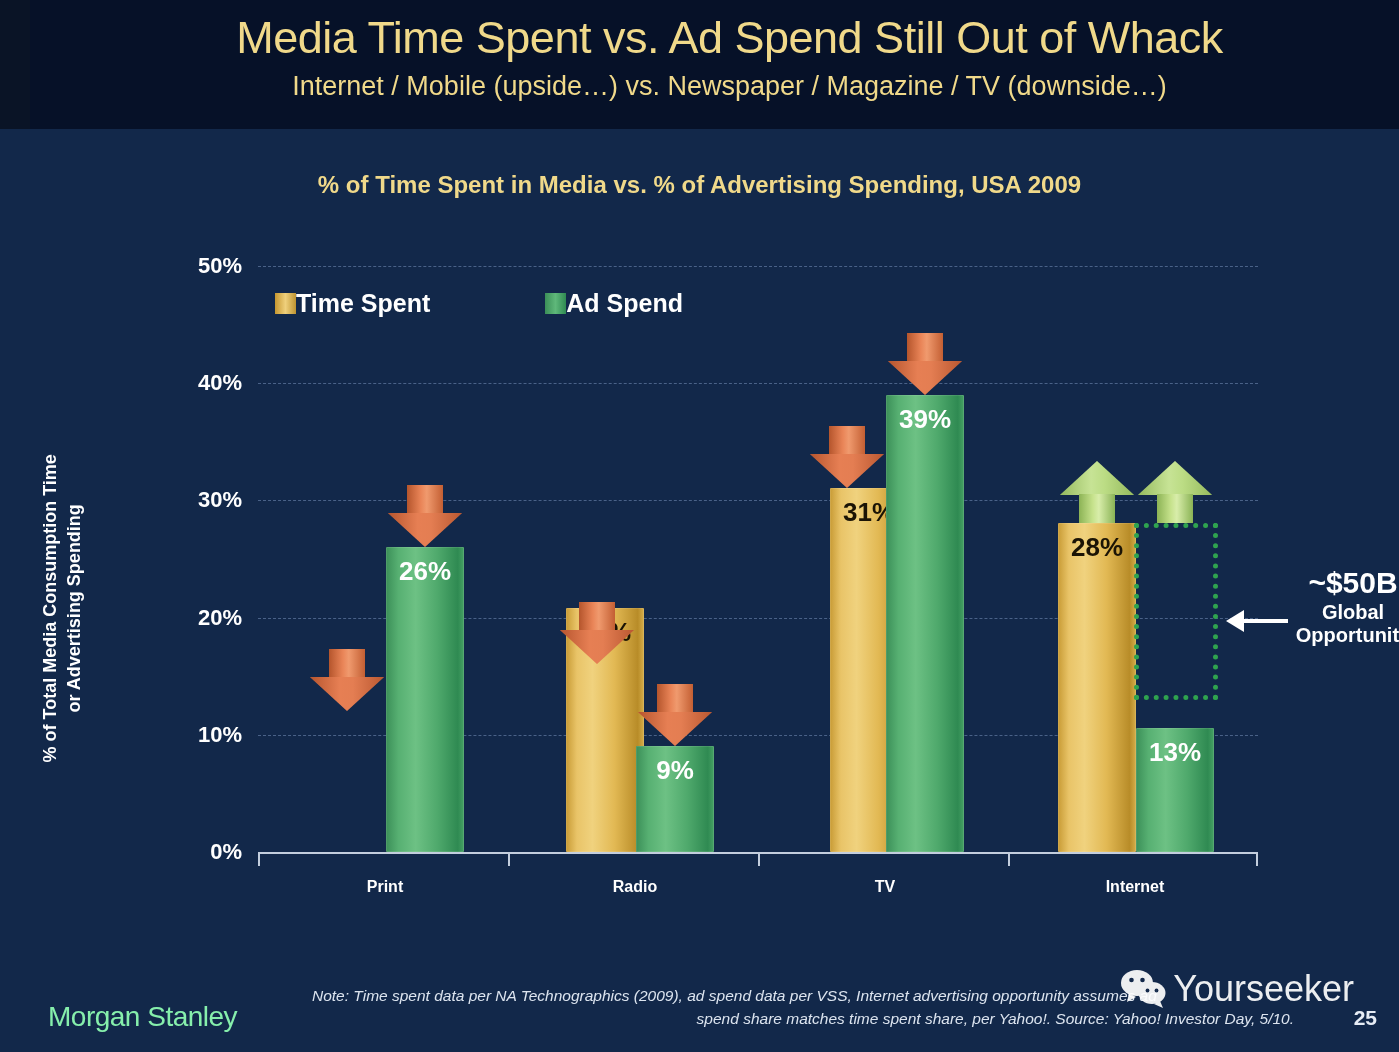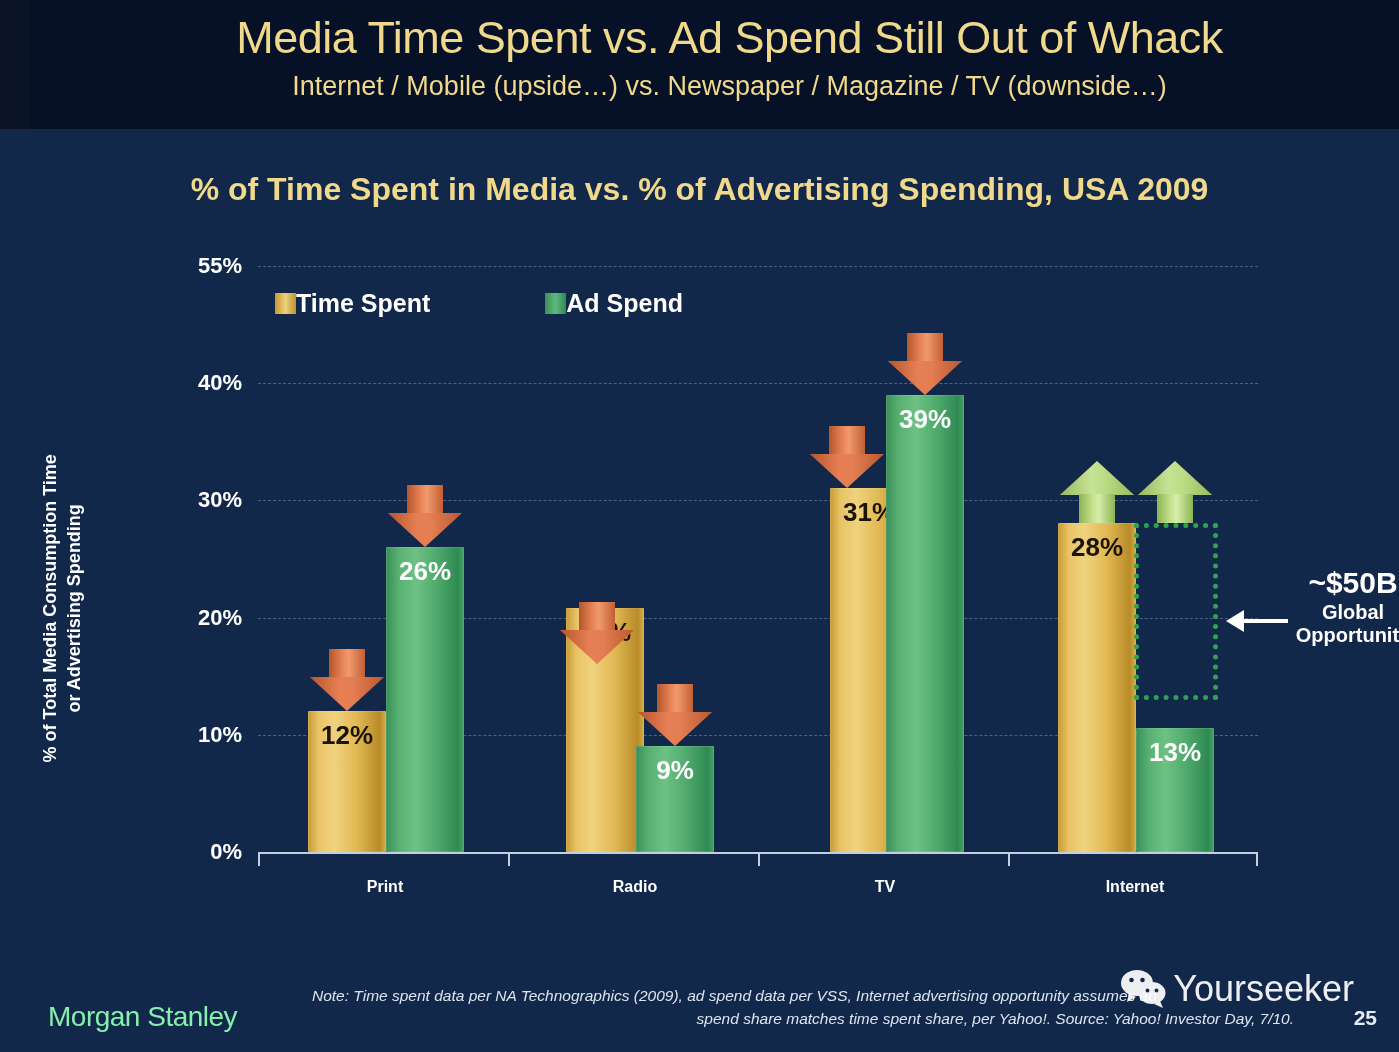--- a/index.html
+++ b/index.html
@@ -57,21 +57,21 @@
     height: 923px;
     background: #12284a;
   }
 
   .chart-title {
     position: absolute;
     left: 0; top: 42px;
     width: 1399px;
     text-align: center;
     color: #f0d98a;
-    font-size: 32px;
+    font-size: 24px;
     font-weight: bold;
     white-space: nowrap;
   }
 
   
   .yaxis-title {
     position: absolute;
     left: -173px;
     top: 455px;
     width: 470px;
@@ -380,37 +380,34 @@
   </div>
 
   <div class="plot">
 
     <div class="gridline" style="top:0px"></div>
     <div class="gridline" style="top:117px"></div>
     <div class="gridline" style="top:234px"></div>
     <div class="gridline" style="top:352px"></div>
     <div class="gridline" style="top:469px"></div>
 
-    <div class="ytick-label" style="top:0px">55%</div>
+    <div class="ytick-label" style="top:0px">50%</div>
     <div class="ytick-label" style="top:117px">40%</div>
     <div class="ytick-label" style="top:234px">30%</div>
     <div class="ytick-label" style="top:352px">20%</div>
     <div class="ytick-label" style="top:469px">10%</div>
     <div class="ytick-label" style="top:586px">0%</div>
 
     <div class="axis-baseline"></div>
     <div class="xtick" style="left:0px"></div>
     <div class="xtick" style="left:250px"></div>
     <div class="xtick" style="left:500px"></div>
     <div class="xtick" style="left:750px"></div>
     <div class="xtick" style="left:998px"></div>
 
-    <div class="bar time" style="left:50px; width:78px; height:141px;">
-      <span class="bar-value">12%</span>
-    </div>
     <div class="bar ad" style="left:128px; width:78px; height:305px;">
       <span class="bar-value">26%</span>
     </div>
     <div class="arrow-down" style="left:52px; top:383px;">
       <span class="shaft"></span>
         <span class="head"></span>
         <span class="head-shade"></span>
     </div>
     <div class="arrow-down" style="left:130px; top:219px;">
       <span class="shaft"></span>
@@ -485,21 +482,21 @@
     <div class="xcat-label" style="left:127px">Print</div>
     <div class="xcat-label" style="left:377px">Radio</div>
     <div class="xcat-label" style="left:627px">TV</div>
     <div class="xcat-label" style="left:877px">Internet</div>
   </div>
 
   <div class="brand-logo">Morgan Stanley</div>
 
   <div class="footnote">
     <span class="l1">Note: Time spent data per NA Technographics (2009), ad spend data per VSS, Internet advertising opportunity assumes ad</span>
-    <span class="l2">spend share matches time spent share, per Yahoo!. Source: Yahoo! Investor Day, 7/10.</span>
+    <span class="l2">spend share matches time spent share, per Yahoo!. Source: Yahoo! Investor Day, 5/10.</span>
   </div>
 
   <div class="page-number">25</div>
 
   <div class="watermark">
     <span class="wm-icon">
       <svg viewBox="0 0 48 40" width="48" height="40" aria-hidden="true">
         <ellipse cx="18" cy="14" rx="16" ry="13" fill="#ffffff"></ellipse>
         <polygon points="10,24 8,33 17,28" fill="#ffffff"></polygon>
         <circle cx="12.5" cy="11" r="2.3" fill="#12284a"></circle>

